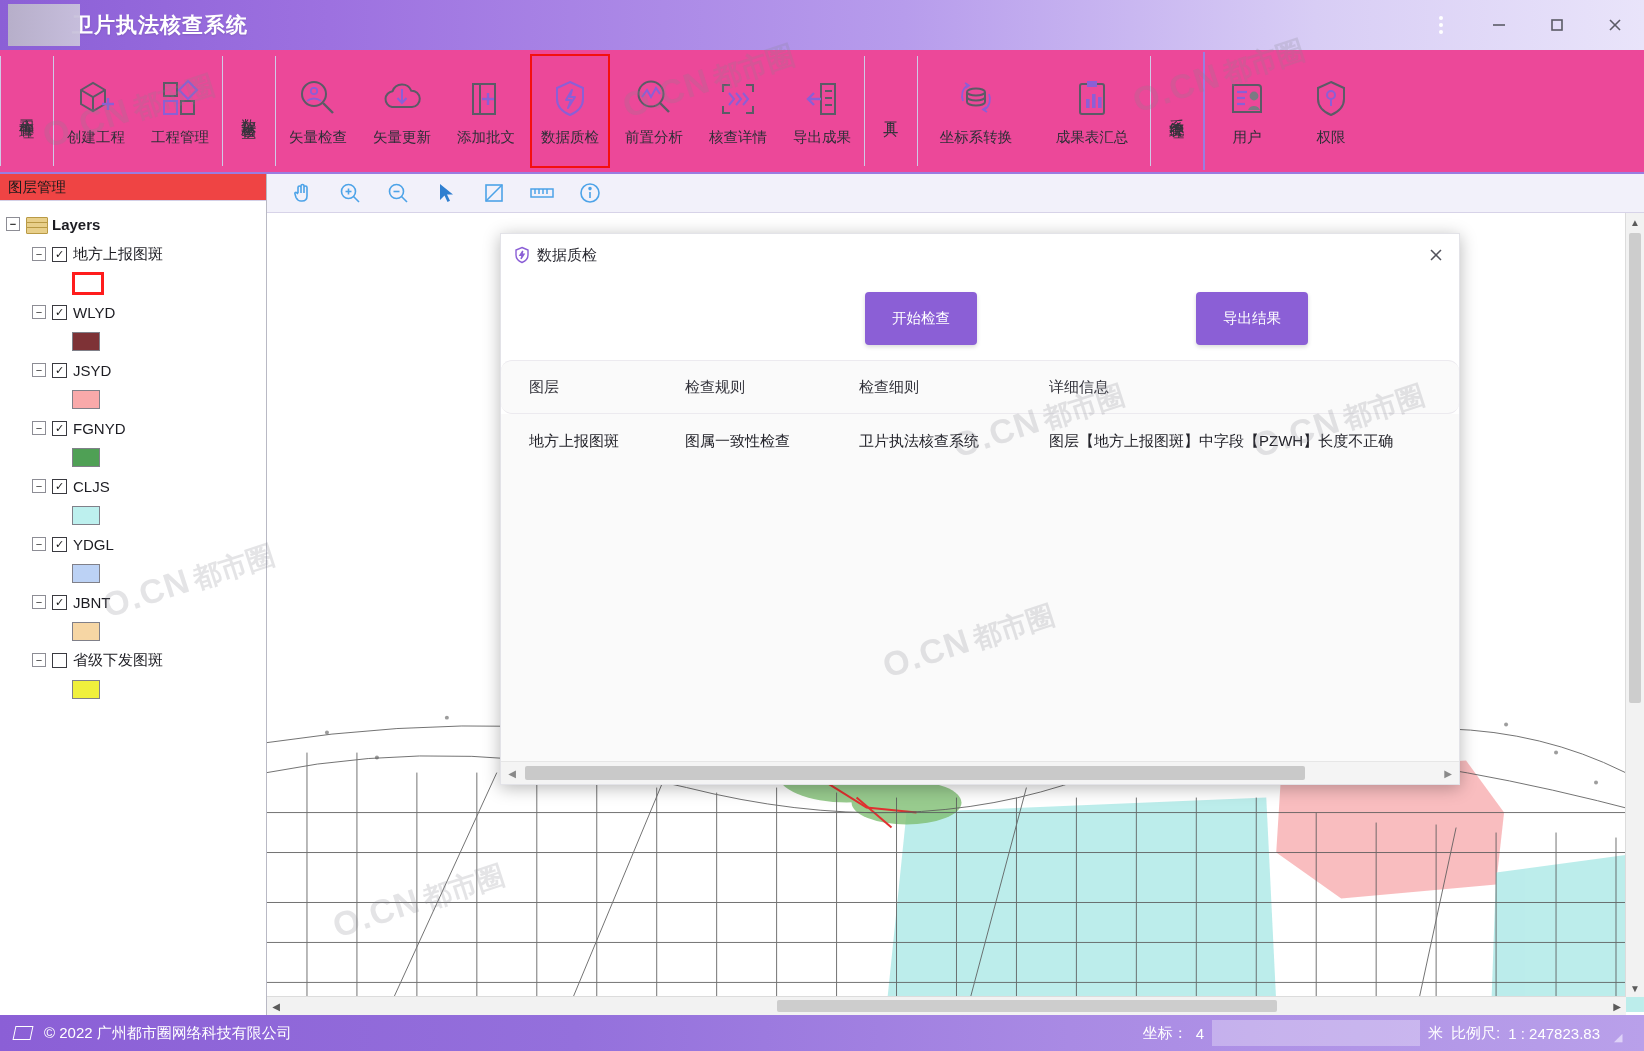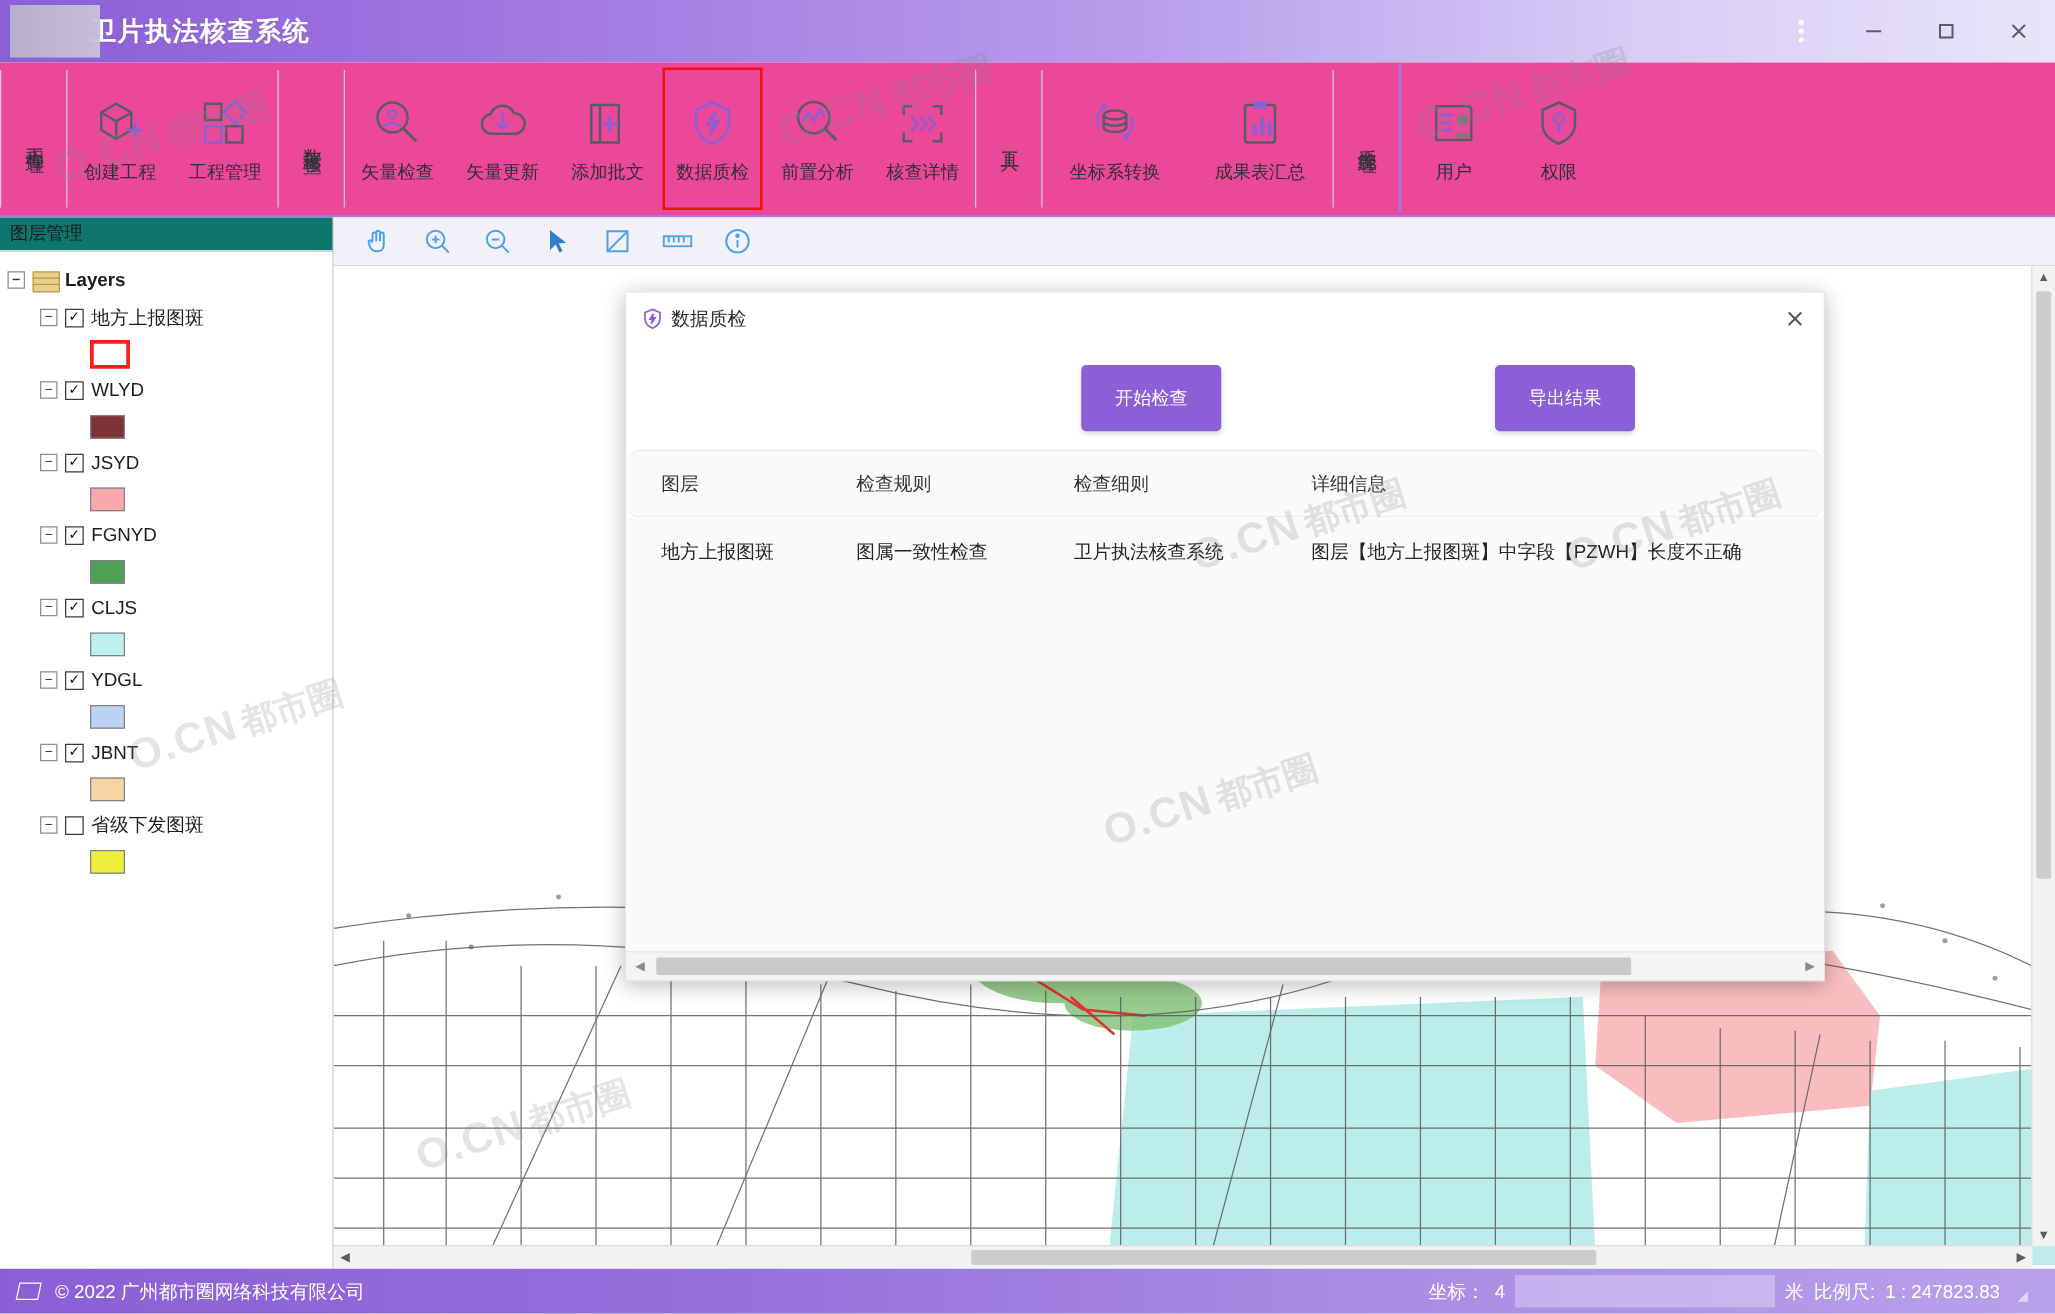--- a/index.html
+++ b/index.html
@@ -62,21 +62,21 @@
   .body{ flex:1 1 auto; display:flex; min-height:0; }
 
   
   .sidebar{
     width:266px; flex:0 0 266px; background:#ffffff;
     border-right:1px solid #b9b9c4; display:flex; flex-direction:column;
     position:relative;
   }
   .sb-header{
     height:26px; line-height:26px; padding-left:8px; font-size:14.5px;
-    color:#1b1b1b; background:#0f766e; border-bottom:1px solid #d4d0e6;
+    color:#1b1b1b; background:#ef4444; border-bottom:1px solid #d4d0e6;
   }
   .tree{ padding:8px 0 0 0; font-size:15px; color:#1c1c22; }
   .tnode{ display:flex; align-items:center; gap:6px; height:30px; padding-left:6px; }
   .tnode.root{ font-weight:bold; }
   .tnode.lvl2{ padding-left:32px; }
   .expander{
     width:12px;height:12px;border:1px solid #8d8d95;background:#fff;
     display:inline-flex;align-items:center;justify-content:center;
     font-size:11px;line-height:9px;color:#333; flex:0 0 12px;
   }
@@ -301,20 +301,32 @@
     <div class="rb-item">
       <div class="ico">
         <svg width="46" height="44" viewBox="0 0 46 44">
           <path d="M15 8 H8 V15 M31 8 H38 V15 M8 29 V36 H15 M38 29 V36 H31" fill="none" stroke="#5b5b66" stroke-width="2"></path>
           <path d="M14 16 L19 22 L14 28 M21 16 L26 22 L21 28 M28 16 L33 22 L28 28" fill="none" stroke="#8b5fd6" stroke-width="2"></path>
         </svg>
       </div>
       <div class="lbl">核查详情</div>
     </div>
 
+    <div class="rb-item">
+      <div class="ico">
+        <svg width="46" height="44" viewBox="0 0 46 44">
+          <path d="M22 7 H36 V37 H22 Z" fill="none" stroke="#5b5b66" stroke-width="2"></path>
+          <line x1="26" y1="14" x2="33" y2="14" stroke="#5b5b66" stroke-width="2"></line>
+          <line x1="26" y1="21" x2="33" y2="21" stroke="#5b5b66" stroke-width="2"></line>
+          <line x1="26" y1="28" x2="33" y2="28" stroke="#5b5b66" stroke-width="2"></line>
+          <path d="M22 22 H10 M15 16 L9 22 L15 28" fill="none" stroke="#8b5fd6" stroke-width="2.4"></path>
+        </svg>
+      </div>
+      <div class="lbl">导出成果</div>
+    </div>
     <div class="rb-sep"></div>
 
     <div class="rb-vlabel">工具</div>
     <div class="rb-sep"></div>
     <div class="rb-item" style="width:116px">
       <div class="ico">
         <svg width="46" height="44" viewBox="0 0 46 44">
           <ellipse cx="23" cy="15" rx="9" ry="3.6" fill="none" stroke="#5b5b66" stroke-width="2"></ellipse>
           <path d="M14 15 V25 a9 3.6 0 0 0 18 0 V15" fill="none" stroke="#5b5b66" stroke-width="2"></path>
           <path d="M14 20 a9 3.6 0 0 0 18 0" fill="none" stroke="#5b5b66" stroke-width="2"></path>

